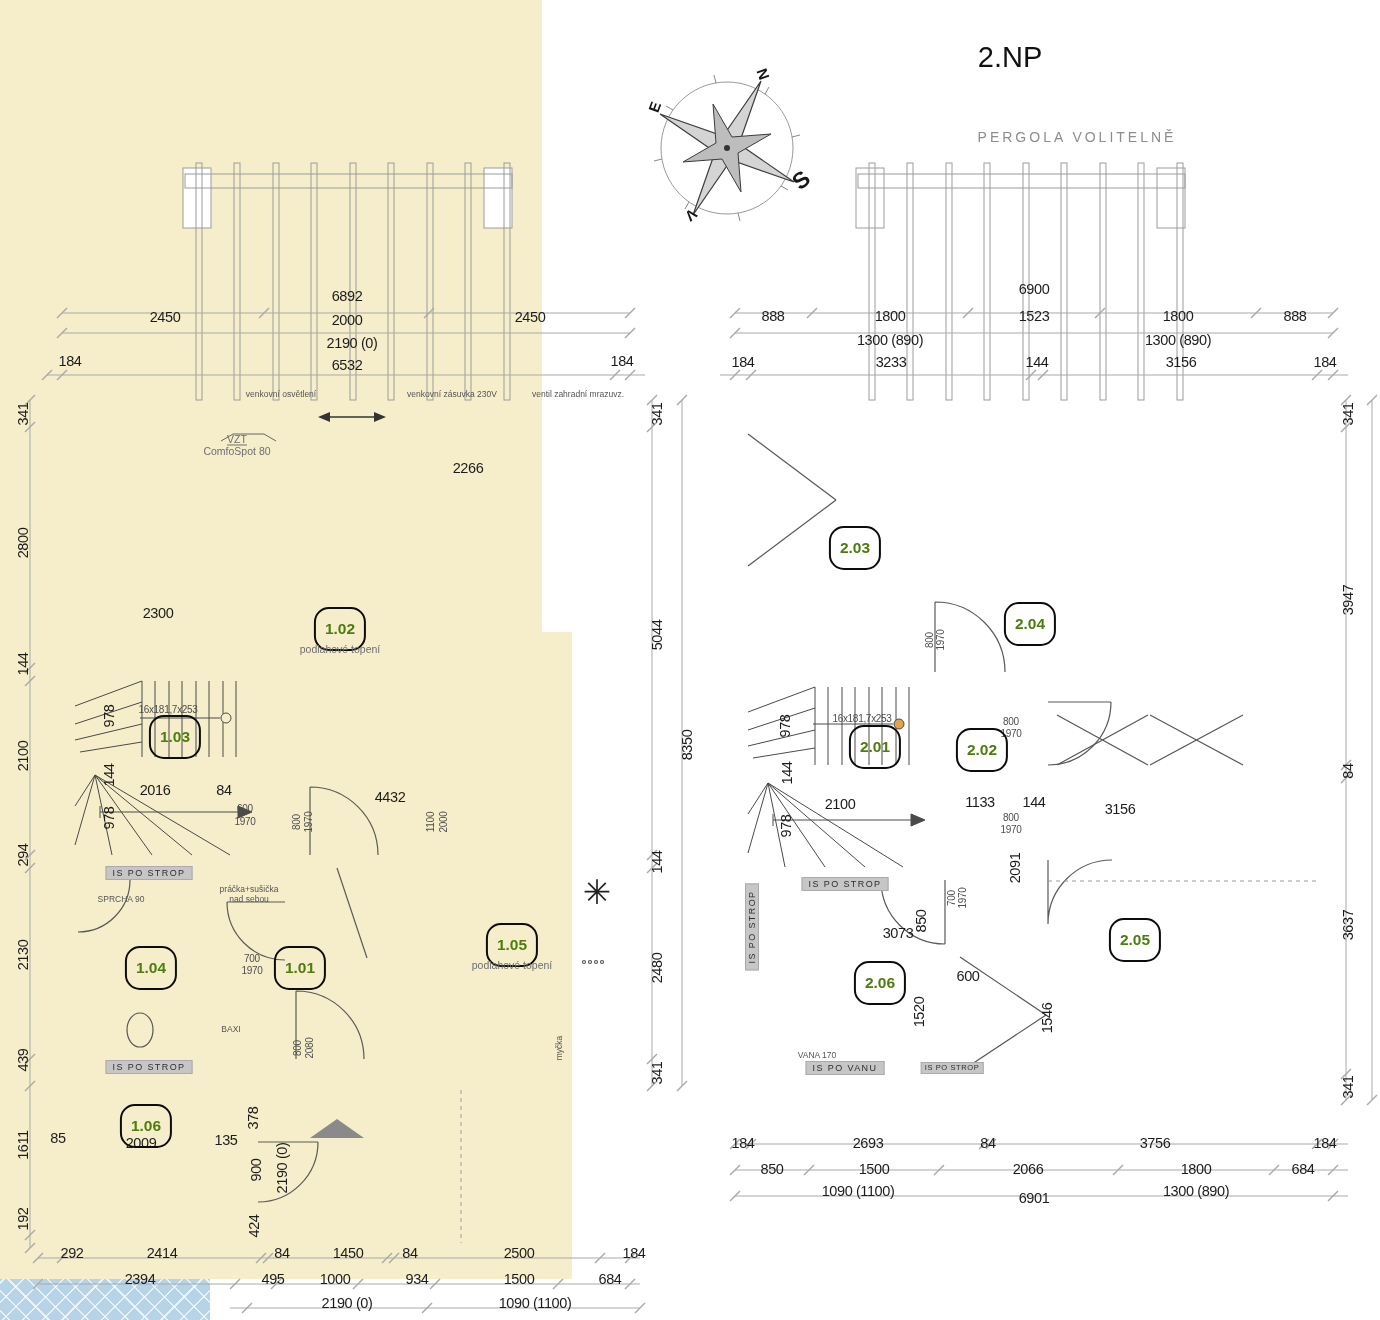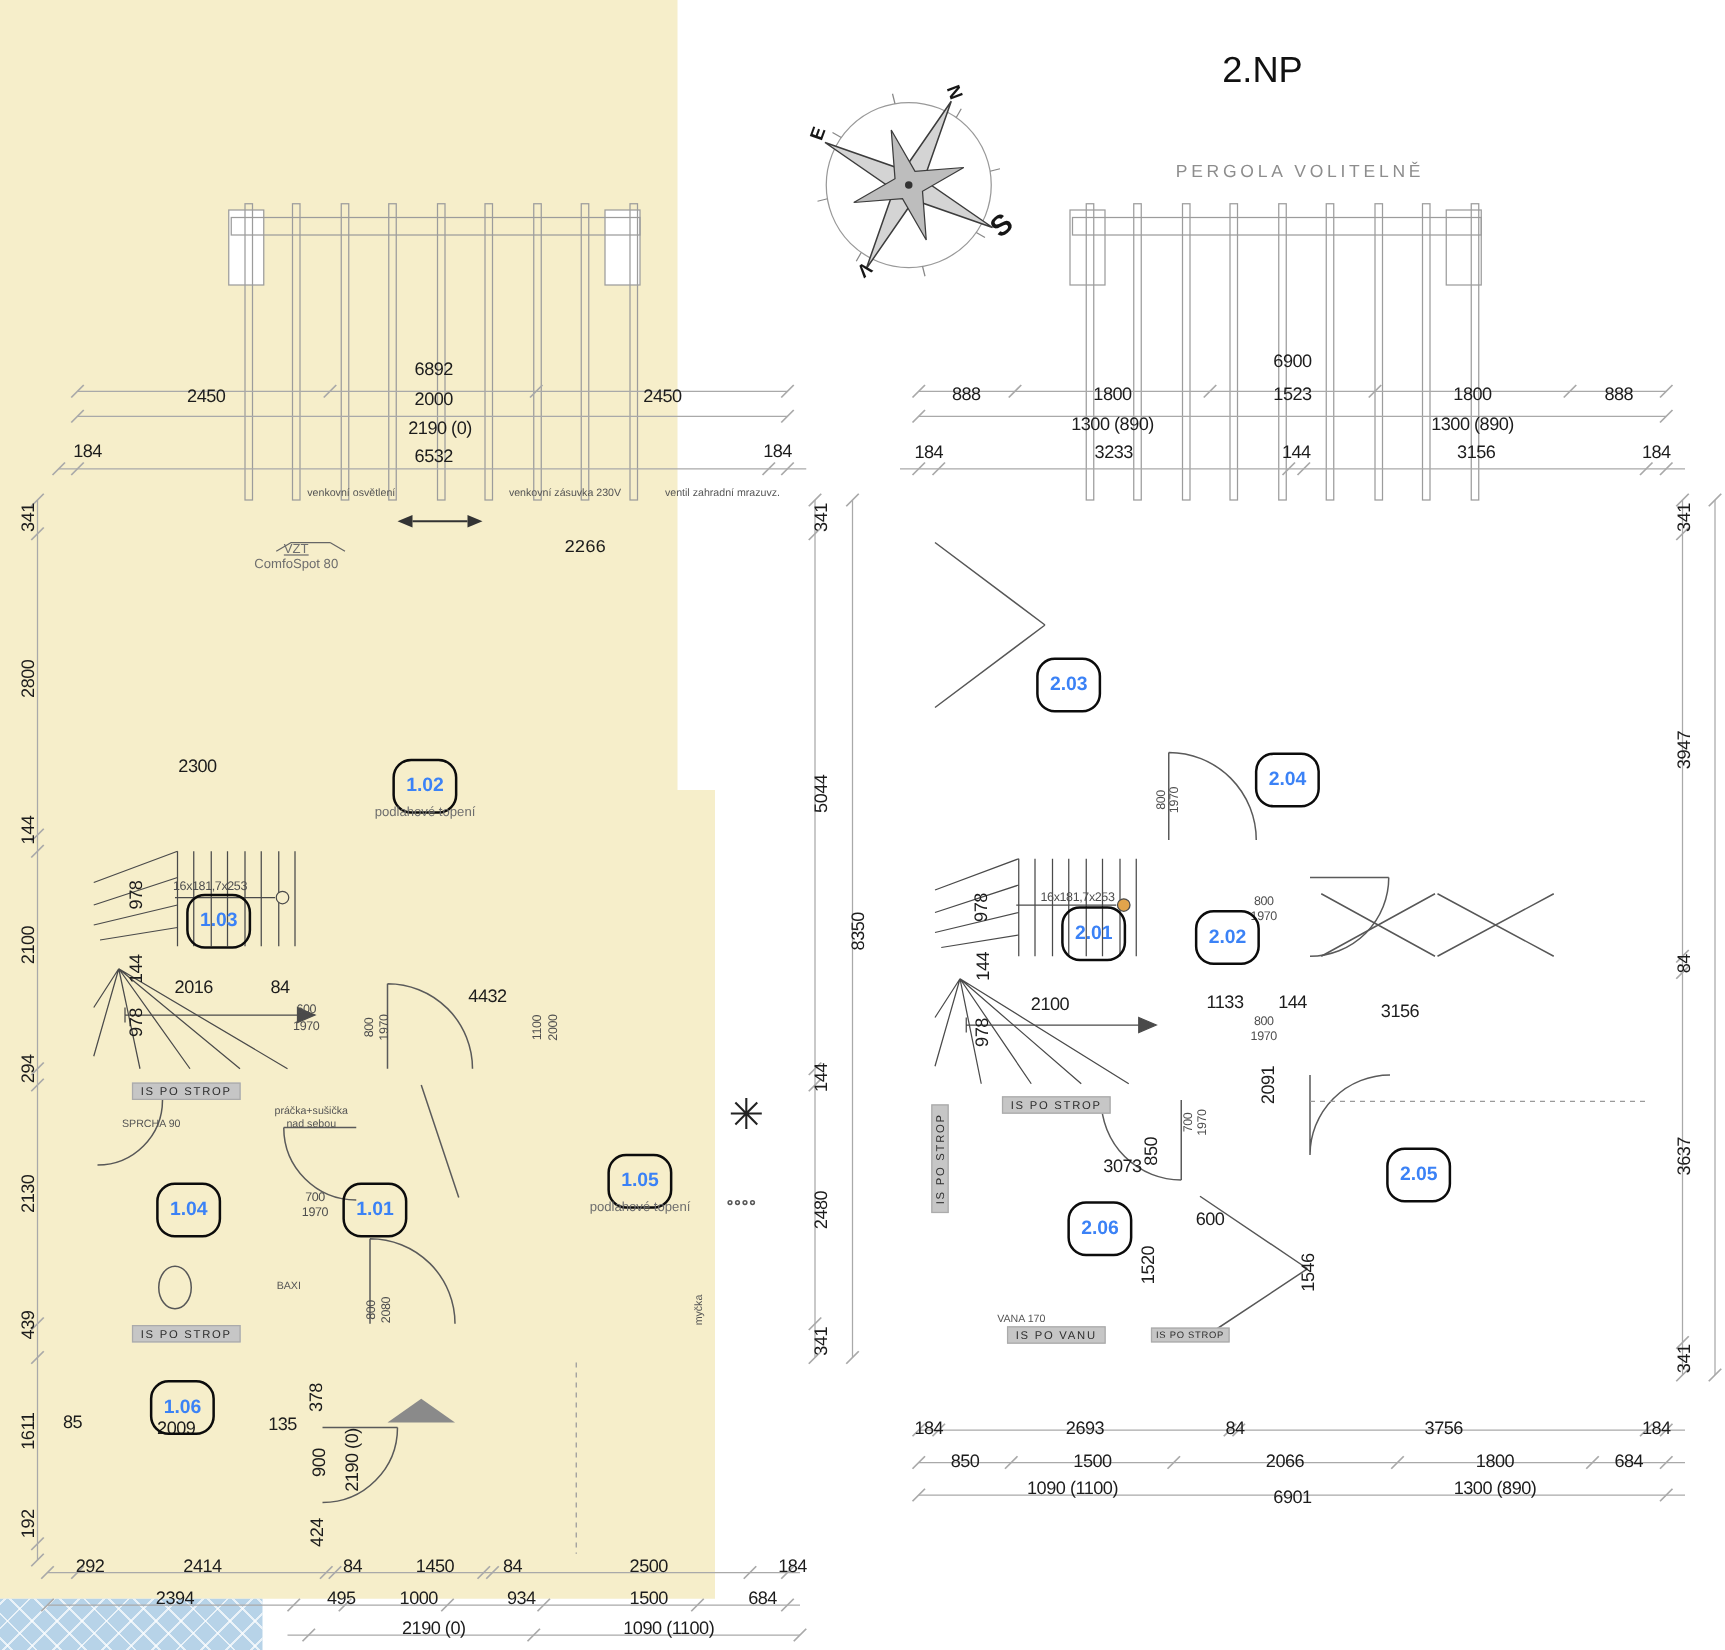--- a/index.html
+++ b/index.html
@@ -19,24 +19,24 @@
   .c-g{font-size:10.5px;color:#6e6e6e;}
   .c-ti{font-size:8.5px;color:#555;}
   .c-b{font-size:9px;background:#c6c6c6;border:1px solid #ababab;color:#2d2d2d;
        padding:0 6px;letter-spacing:1.4px;line-height:12px;}
   .c-bs{font-size:7.5px;background:#c6c6c6;border:1px solid #ababab;color:#2d2d2d;
        padding:0 3px;letter-spacing:.6px;line-height:10px;}
   .c-big{font-size:34px;color:#222;}
   .c-C{font-size:15px;font-weight:bold;color:#161616;}
   .c-Cb{font-size:23px;font-weight:bold;color:#161616;}
   .c-T{font-size:29px;color:#111;}
-  .c-P{font-size:14px;color:#8d8d8d;letter-spacing:3px;}
+  .c-P{font-size:14px;color:#8d8d8d;letter-spacing:3px;margin-left:37px;}
   .oval{position:absolute;transform:translate(-50%,-50%);border:2.5px solid #0c0c0c;
         border-radius:15px;padding:10px 9px;font-weight:bold;font-size:15.5px;line-height:20px;
-        color:#3b82f6;white-space:nowrap;}
+        color:#4d7c0f;white-space:nowrap;}
 </style>
 </head>
 <body>
 
 <div id="canvas">
 
   <div class="lbl c-T" style="left:300px;top:72px">1.NP</div>
   <div class="lbl c-T" style="left:1010px;top:57px">2.NP</div>
   <div class="lbl c-P" style="left:350px;top:146px">PERGOLA VOLITELNĚ</div>
   <div class="lbl c-P" style="left:1040px;top:137px">PERGOLA VOLITELNĚ</div>
@@ -283,21 +283,21 @@
       <span class="lbl c-d" style="left: 519px; top: 1254px;">2500</span>
       <span class="lbl c-d" style="left: 634px; top: 1254px;">184</span>
       <span class="lbl c-d" style="left: 140px; top: 1280px;">2394</span>
       <span class="lbl c-d" style="left: 273px; top: 1280px;">495</span>
       <span class="lbl c-d" style="left: 335px; top: 1280px;">1000</span>
       <span class="lbl c-d" style="left: 417px; top: 1280px;">934</span>
       <span class="lbl c-d" style="left: 519px; top: 1280px;">1500</span>
       <span class="lbl c-d" style="left: 610px; top: 1280px;">684</span>
       <span class="lbl c-d" style="left: 347px; top: 1304px;">2190 (0)</span>
       <span class="lbl c-d" style="left: 535px; top: 1304px;">1090 (1100)</span>
-      <span class="lbl c-d" style="left: 468px; top: 439px; font-family: Liberation Mono, monospace;">2266</span>
+      <span class="lbl c-d" style="left: 468px; top: 469px;">2266</span>
       <span class="lbl c-d" style="left: 158px; top: 614px;">2300</span>
       <span class="lbl c-ds" style="left: 168px; top: 710px;">16x181,7x253</span>
       <span class="lbl c-d" style="left: 110px; top: 716px; transform: translate(-50%, -50%) rotate(-90deg);">978</span>
       <span class="lbl c-d" style="left: 110px; top: 775px; transform: translate(-50%, -50%) rotate(-90deg);">144</span>
       <span class="lbl c-d" style="left: 110px; top: 818px; transform: translate(-50%, -50%) rotate(-90deg);">978</span>
       <span class="lbl c-d" style="left: 155px; top: 791px;">2016</span>
       <span class="lbl c-d" style="left: 224px; top: 791px;">84</span>
       <span class="lbl c-d" style="left: 390px; top: 798px;">4432</span>
       <span class="lbl c-ds" style="left: 245px; top: 809px;">600</span>
       <span class="lbl c-ds" style="left: 245px; top: 822px;">1970</span>

